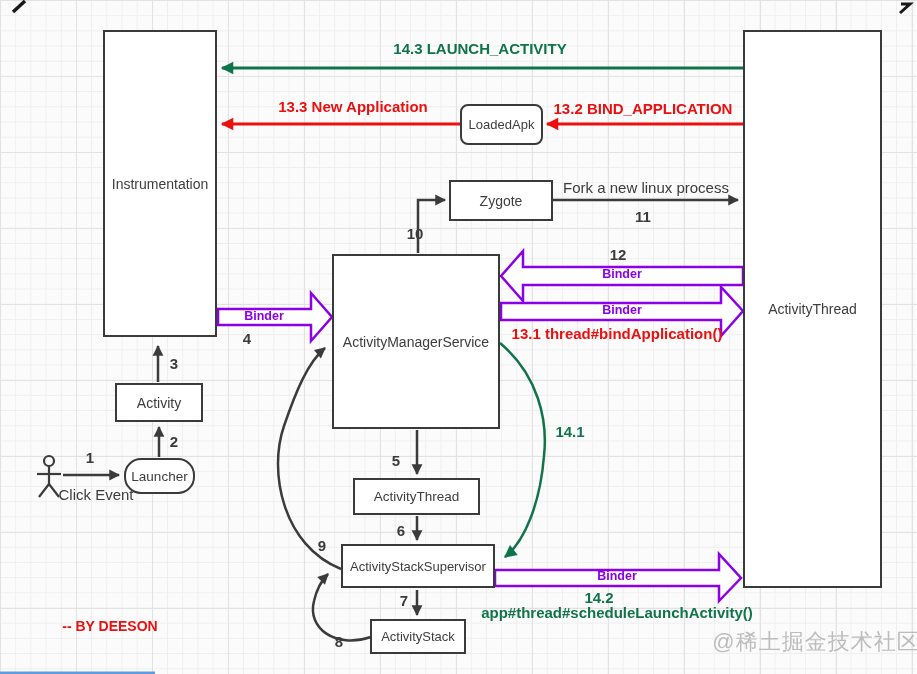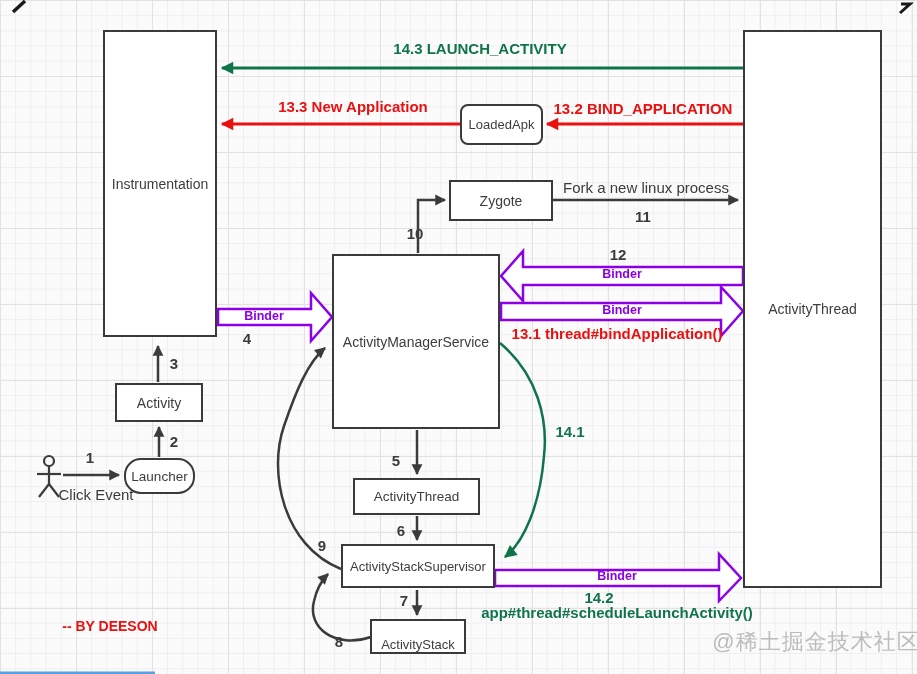--- a/index.html
+++ b/index.html
@@ -115,21 +115,21 @@
     </div>
   <div class="box" style="left:124px;top:458px;width:71px;height:36px;border-radius:17px;font-size:13.5px;">
       <span>Launcher</span>
     </div>
   <div class="box" style="left:353px;top:478px;width:127px;height:37px;font-size:13.5px;">
       <span>ActivityThread</span>
     </div>
   <div class="box" style="left:341px;top:544px;width:154px;height:44px;font-size:13px;">
       <span>ActivityStackSupervisor</span>
     </div>
-  <div class="box" style="left:370px;top:619px;width:96px;height:35px;font-size:13px;align-items:flex-end;">
+  <div class="box" style="left:370px;top:619px;width:96px;height:35px;font-size:13px;">
       <span>ActivityStack</span>
     </div>
 
   <div class="lbl green" style="left:480px;top:41px;">14.3  LAUNCH_ACTIVITY</div>
   <div class="lbl red" style="left:353px;top:99px;">13.3  New Application</div>
   <div class="lbl red" style="left:643px;top:101px;">13.2  BIND_APPLICATION</div>
   <div class="lbl plain" style="left:646px;top:180px;">Fork a new linux process</div>
   <div class="lbl" style="left:643px;top:209px;">11</div>
   <div class="lbl" style="left:401px;top:226px;margin-left:14px;">10</div>
   <div class="lbl" style="left:618px;top:247px;">12</div>

